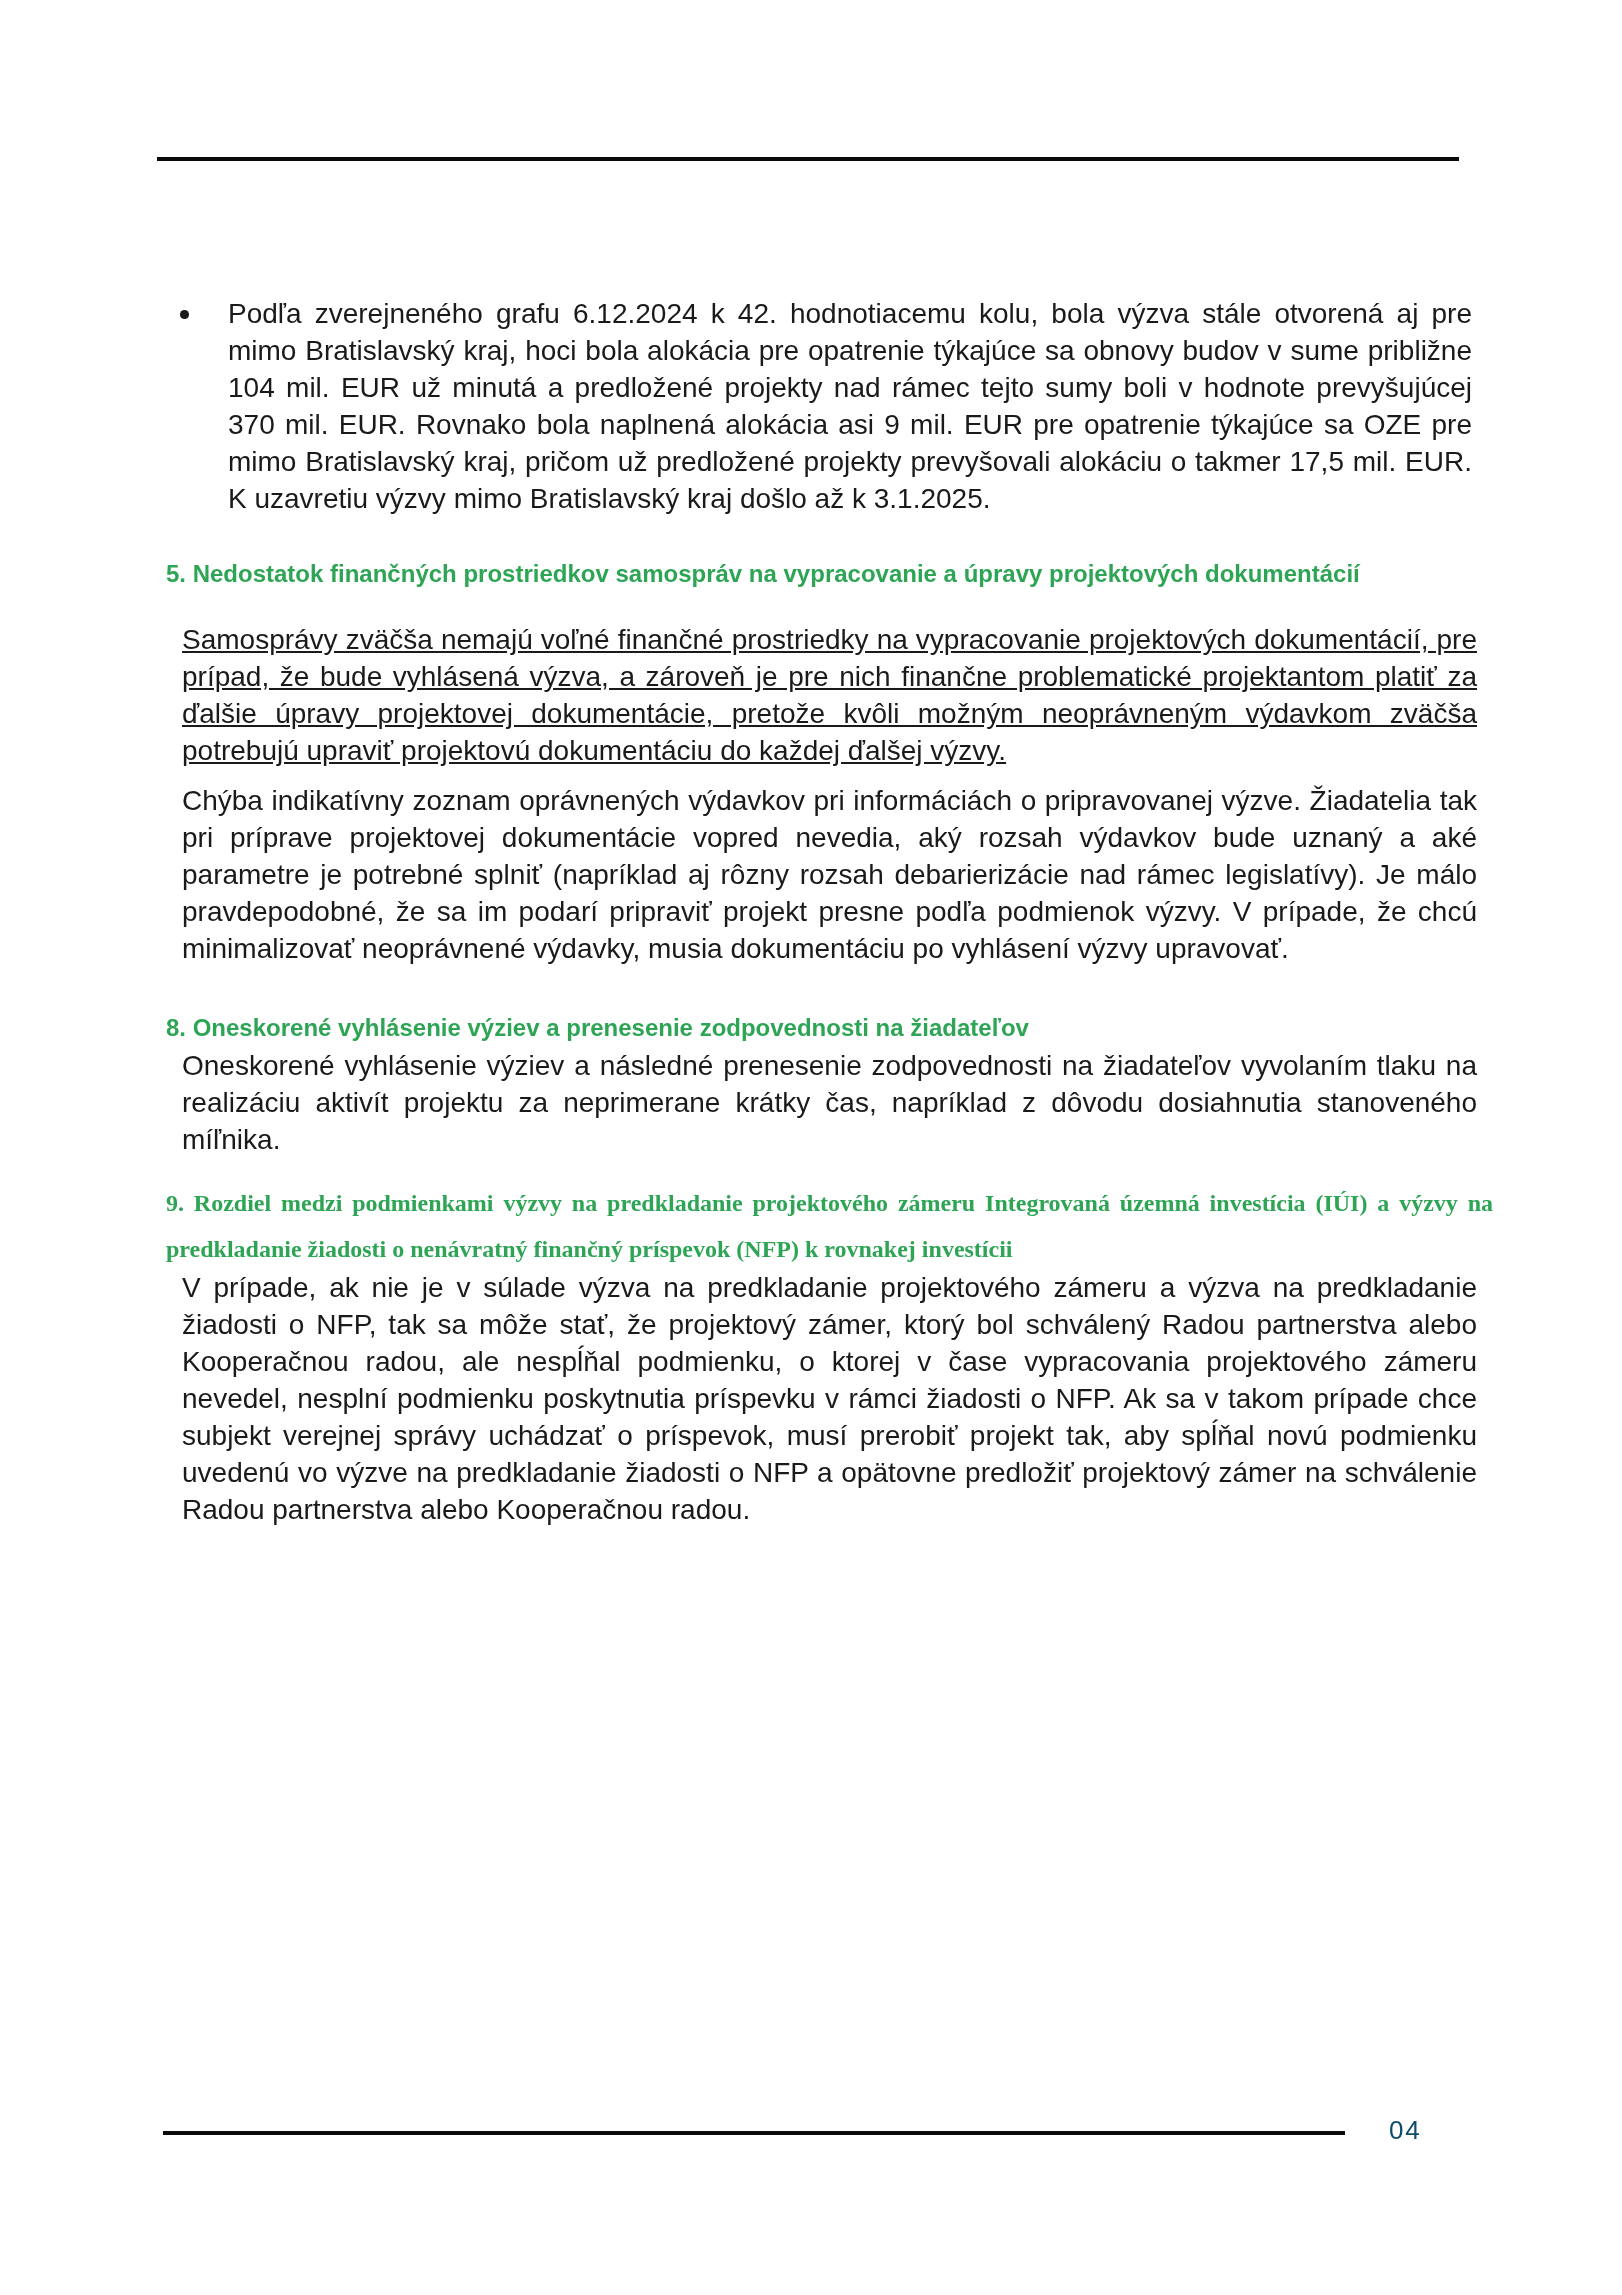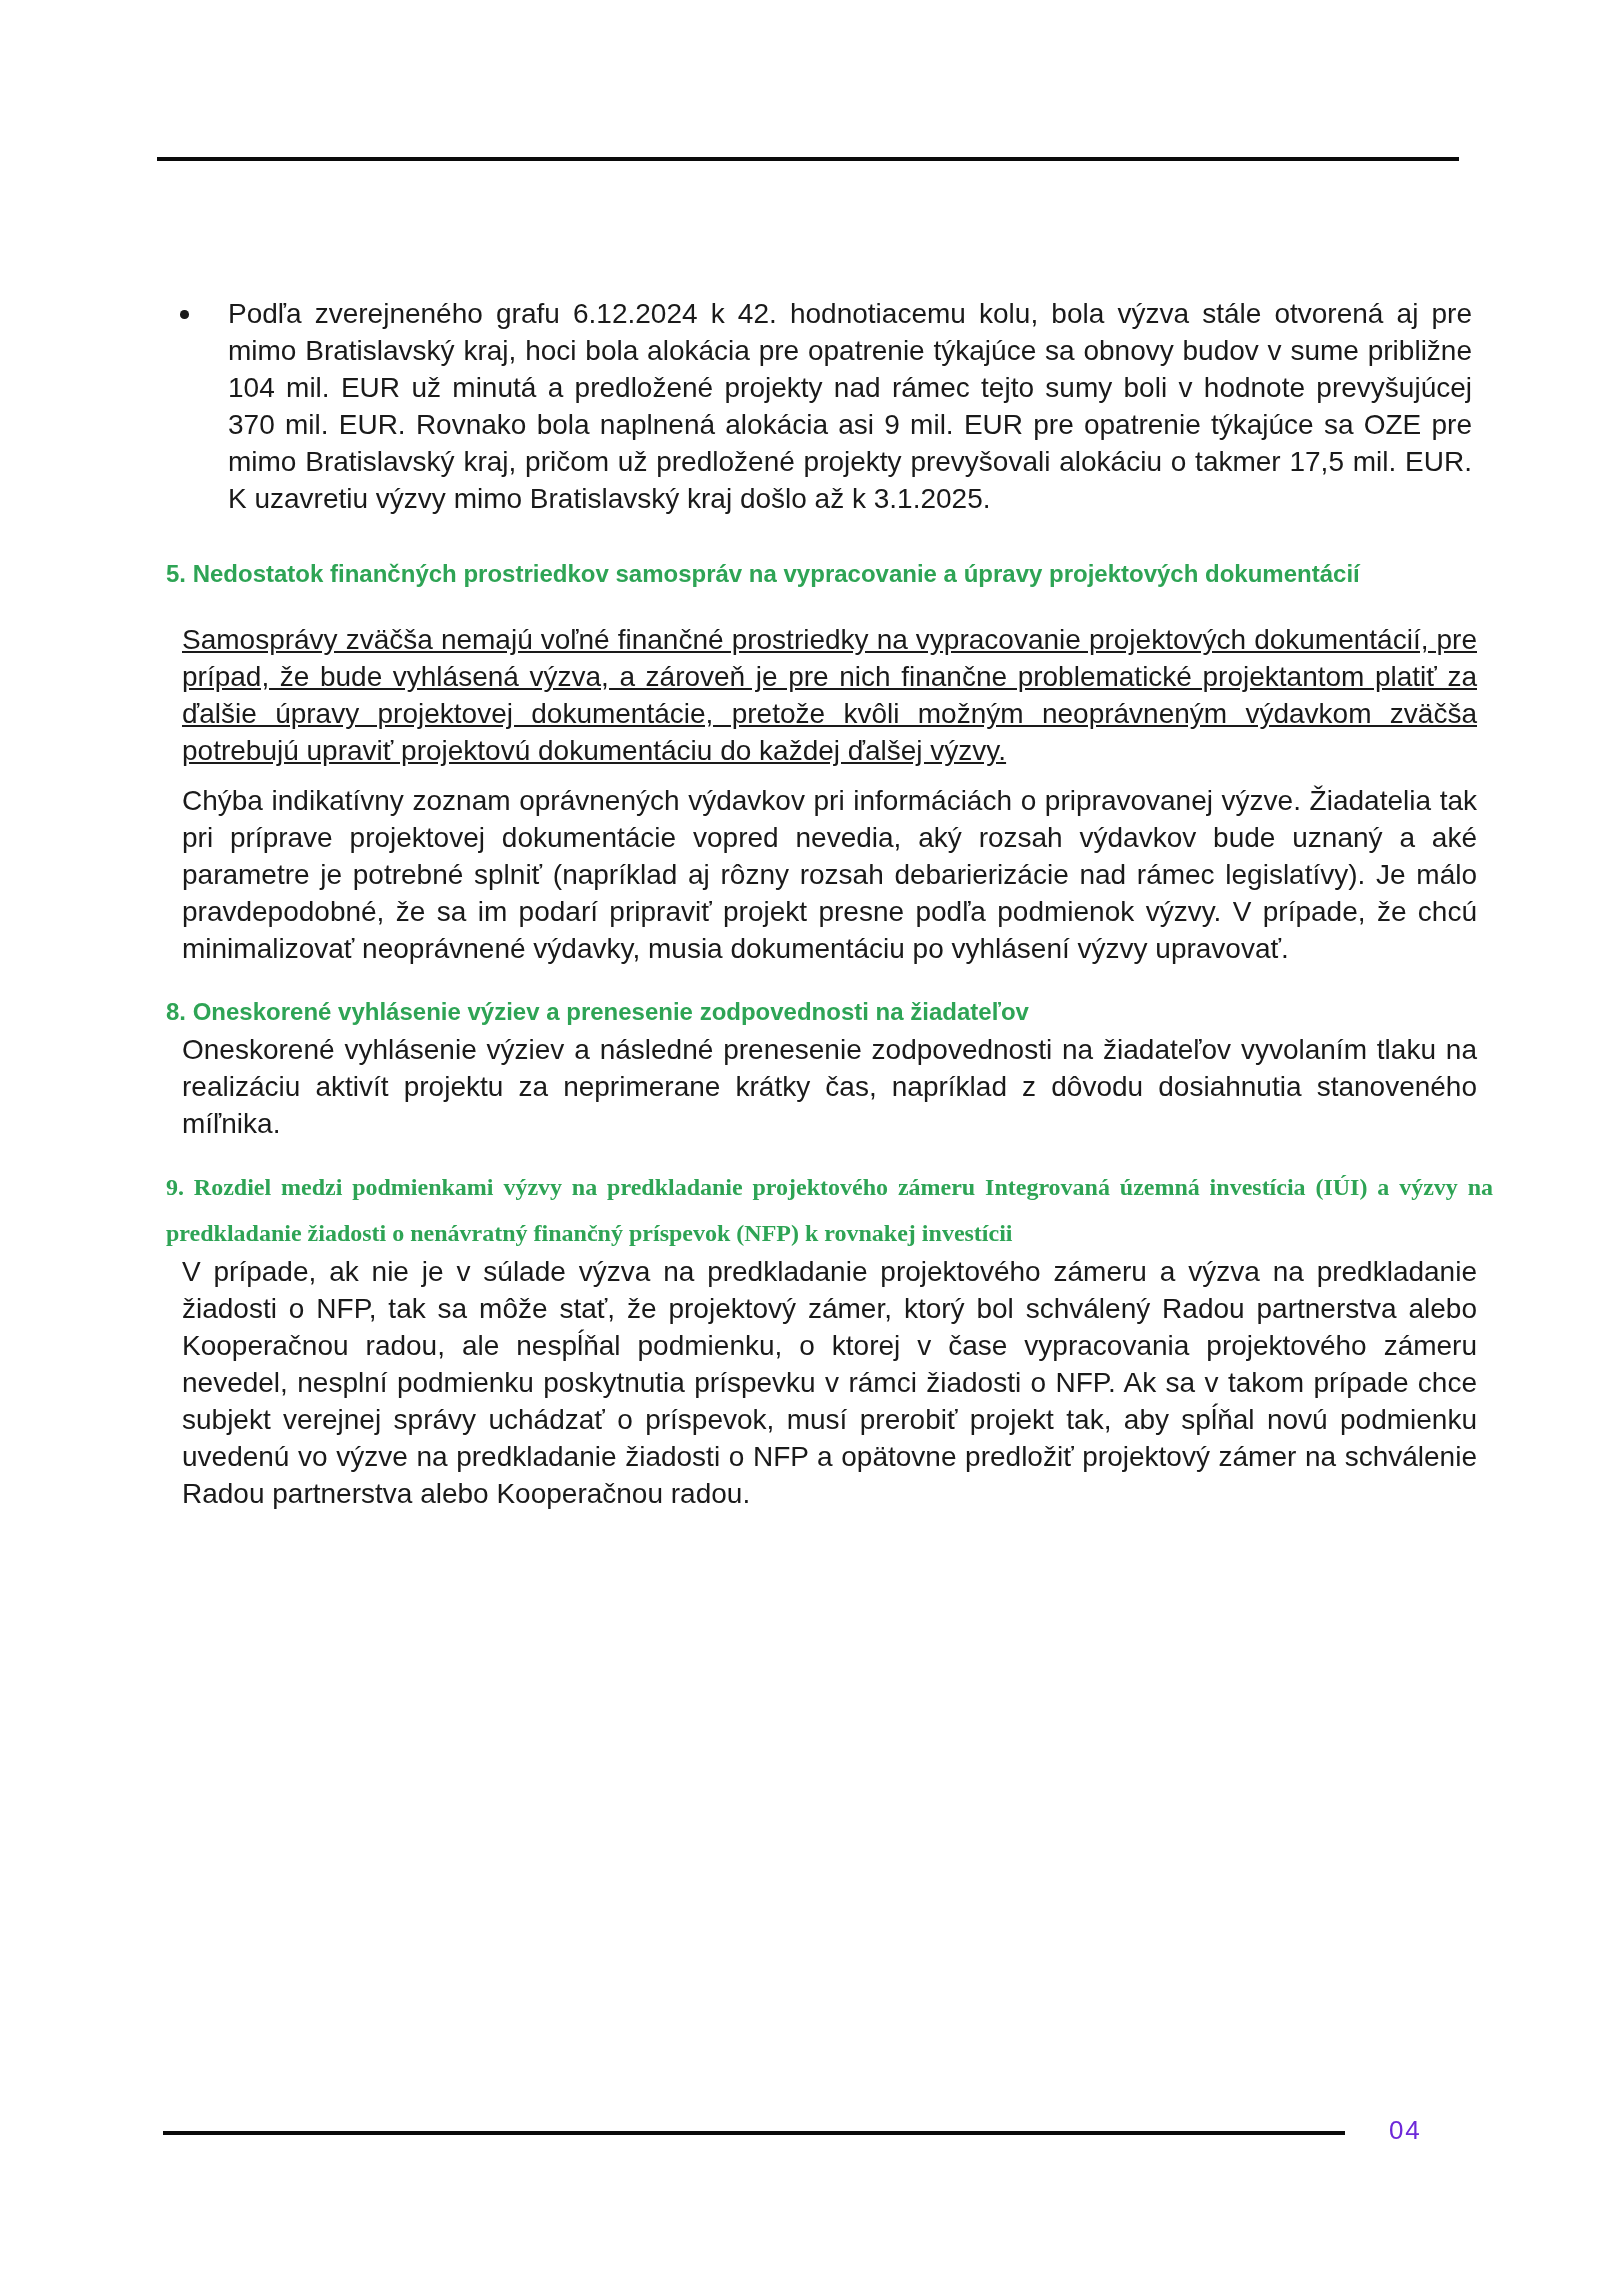--- a/index.html
+++ b/index.html
@@ -1,20 +1,20 @@
 <!DOCTYPE html>
 <html style="font-size:13.5px"><head>
   <meta charset="utf-8">
   <style>
     html, body { margin: 0; padding: 0; background: #ffffff; }
     body { width: 1623px; height: 2295px; position: relative; overflow: hidden;
            font-family: "Liberation Sans", "DejaVu Sans", sans-serif; color: #1a1a1a; }
     .rule-top { position: absolute; left: 157px; top: 157px; width: 1302px; height: 4.2px; background: #0a0a0a; }
     .rule-bottom { position: absolute; left: 163px; top: 2131px; width: 1182px; height: 4.2px; background: #0a0a0a; }
-    .page-number { position: absolute; left: 1389px; top: 2115px; font-size: 26px; letter-spacing: 1.7px; color: #6d28d9; }
+    .page-number { position: absolute; left: 1389px; top: 2115px; font-size: 26px; letter-spacing: 1.7px; color: #0c4a6e; }
     .content { position: absolute; left: 166px; top: 279px; width: 1327px; }
     .p { font-size: 28px; line-height: 37px; text-align: justify; margin: 16px; }
     .bullet-wrap { position: relative; padding-left: 46px; margin: 0; width: 1276px; }
     .bullet-dot { position: absolute; left: 14.4px; top: 15px; width: 8.5px; height: 8.5px; border-radius: 50%; background: #1a1a1a; }
     .h { color: #2ea455; font-weight: bold; font-size: 24px; line-height: 46px; margin: 0; text-align: left; }
     .h.justify { text-align: justify; font-family: Liberation Serif, serif; }
   </style>
 </head>
 <body>
 
@@ -26,21 +26,21 @@
     <span class="bullet-dot"></span>
     <p class="p">Podľa zverejneného grafu 6.12.2024 k 42. hodnotiacemu kolu, bola výzva stále otvorená aj pre mimo Bratislavský kraj, hoci bola alokácia pre opatrenie týkajúce sa obnovy budov v sume približne 104 mil. EUR už minutá a predložené projekty nad rámec tejto sumy boli v hodnote prevyšujúcej 370 mil. EUR. Rovnako bola naplnená alokácia asi 9 mil. EUR pre opatrenie týkajúce sa OZE pre mimo Bratislavský kraj, pričom už predložené projekty prevyšovali alokáciu o takmer 17,5 mil. EUR. K uzavretiu výzvy mimo Bratislavský kraj došlo až k 3.1.2025.</p>
   </div>
 
   <h2 class="h" style="margin-top:34px;">5. Nedostatok finančných prostriedkov samospráv na vypracovanie a úpravy projektových dokumentácií</h2>
   <p class="p" style="margin-top:24px;text-decoration:underline;">Samosprávy zväčša nemajú voľné finančné prostriedky na vypracovanie projektových dokumentácií, pre prípad, že bude vyhlásená výzva, a zároveň je pre nich finančne problematické projektantom platiť za ďalšie úpravy projektovej dokumentácie, pretože kvôli možným neoprávneným výdavkom zväčša potrebujú upraviť projektovú dokumentáciu do každej ďalšej výzvy.</p>
 
 
   <p class="p" style="margin-top:-3.4px;">Chýba indikatívny zoznam oprávnených výdavkov pri informáciách o pripravovanej výzve. Žiadatelia tak pri príprave projektovej dokumentácie vopred nevedia, aký rozsah výdavkov bude uznaný a aké parametre je potrebné splniť (napríklad aj rôzny rozsah debarierizácie nad rámec legislatívy). Je málo pravdepodobné, že sa im podarí pripraviť projekt presne podľa podmienok výzvy. V prípade, že chcú minimalizovať neoprávnené výdavky, musia dokumentáciu po vyhlásení výzvy upravovať.</p>
 
-  <h2 class="h" style="margin-top:22px;">8. Oneskorené vyhlásenie výziev a prenesenie zodpovednosti na žiadateľov</h2>
+  <h2 class="h" style="margin-top:38px;">8. Oneskorené vyhlásenie výziev a prenesenie zodpovednosti na žiadateľov</h2>
   <p class="p" style="margin-top:-3.4px;">Oneskorené vyhlásenie výziev a následné prenesenie zodpovednosti na žiadateľov vyvolaním tlaku na realizáciu aktivít projektu za neprimerane krátky čas, napríklad z dôvodu dosiahnutia stanoveného míľnika.</p>
 
   <h2 class="h justify" style="margin-top:22px;">9. Rozdiel medzi podmienkami výzvy na predkladanie projektového zámeru Integrovaná územná investícia (IÚI) a výzvy na predkladanie žiadosti o nenávratný finančný príspevok (NFP) k rovnakej investícii</h2>
   <p class="p" style="margin-top:-3.4px;">V prípade, ak nie je v súlade výzva na predkladanie projektového zámeru a výzva na predkladanie žiadosti o NFP, tak sa môže stať, že projektový zámer, ktorý bol schválený Radou partnerstva alebo Kooperačnou radou, ale nespĺňal podmienku, o ktorej v čase vypracovania projektového zámeru nevedel, nesplní podmienku poskytnutia príspevku v rámci žiadosti o NFP. Ak sa v takom prípade chce subjekt verejnej správy uchádzať o príspevok, musí prerobiť projekt tak, aby spĺňal novú podmienku uvedenú vo výzve na predkladanie žiadosti o NFP a opätovne predložiť projektový zámer na schválenie Radou partnerstva alebo Kooperačnou radou.</p>
 
 </div>
 
 <div class="rule-bottom"></div>
 <div class="page-number">04</div>
 

